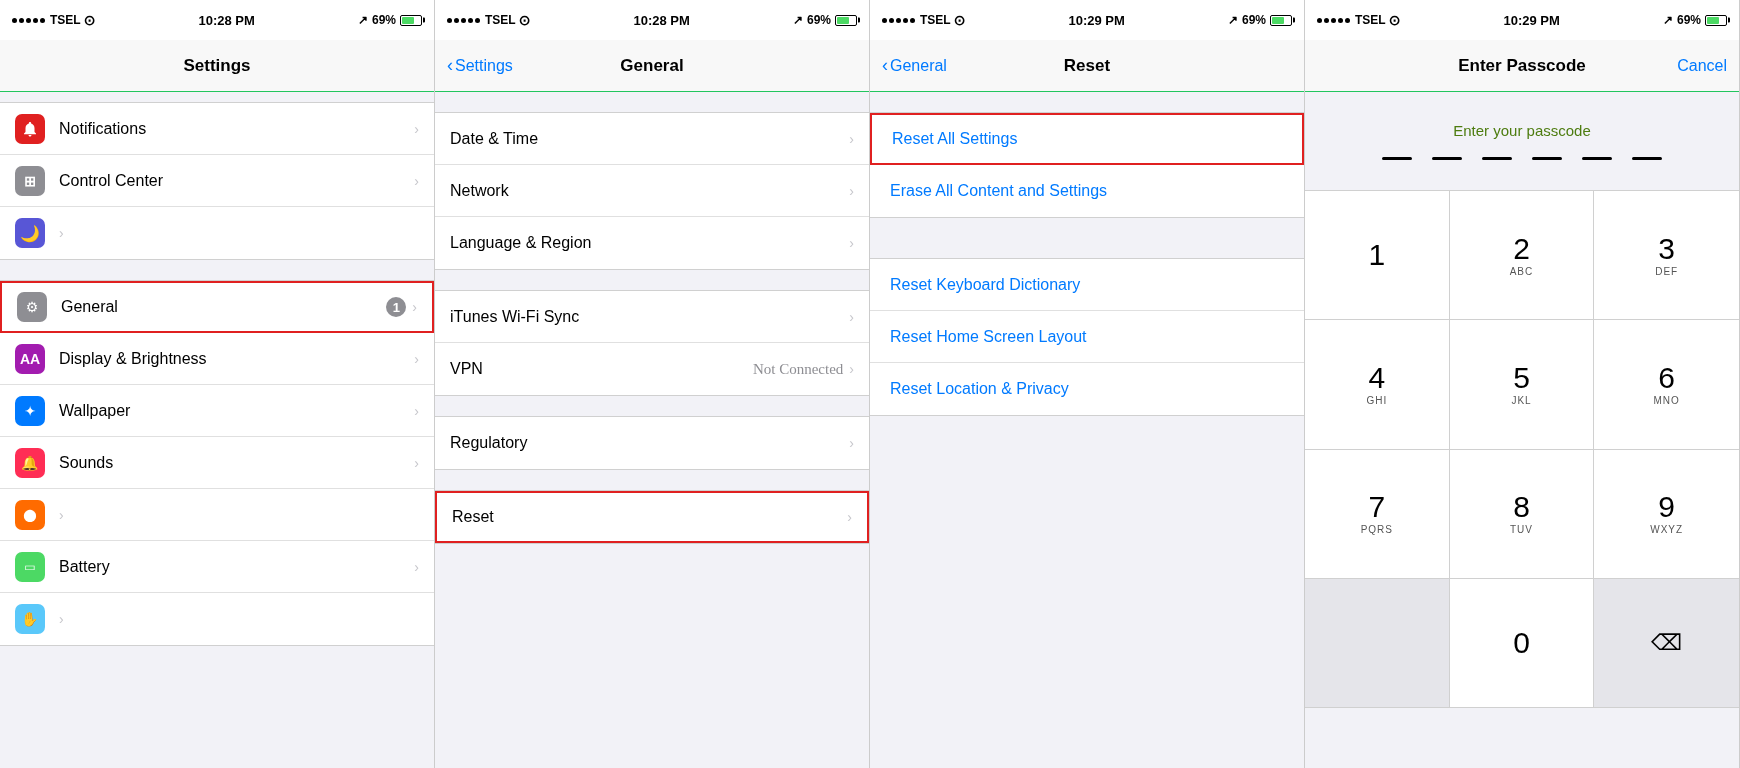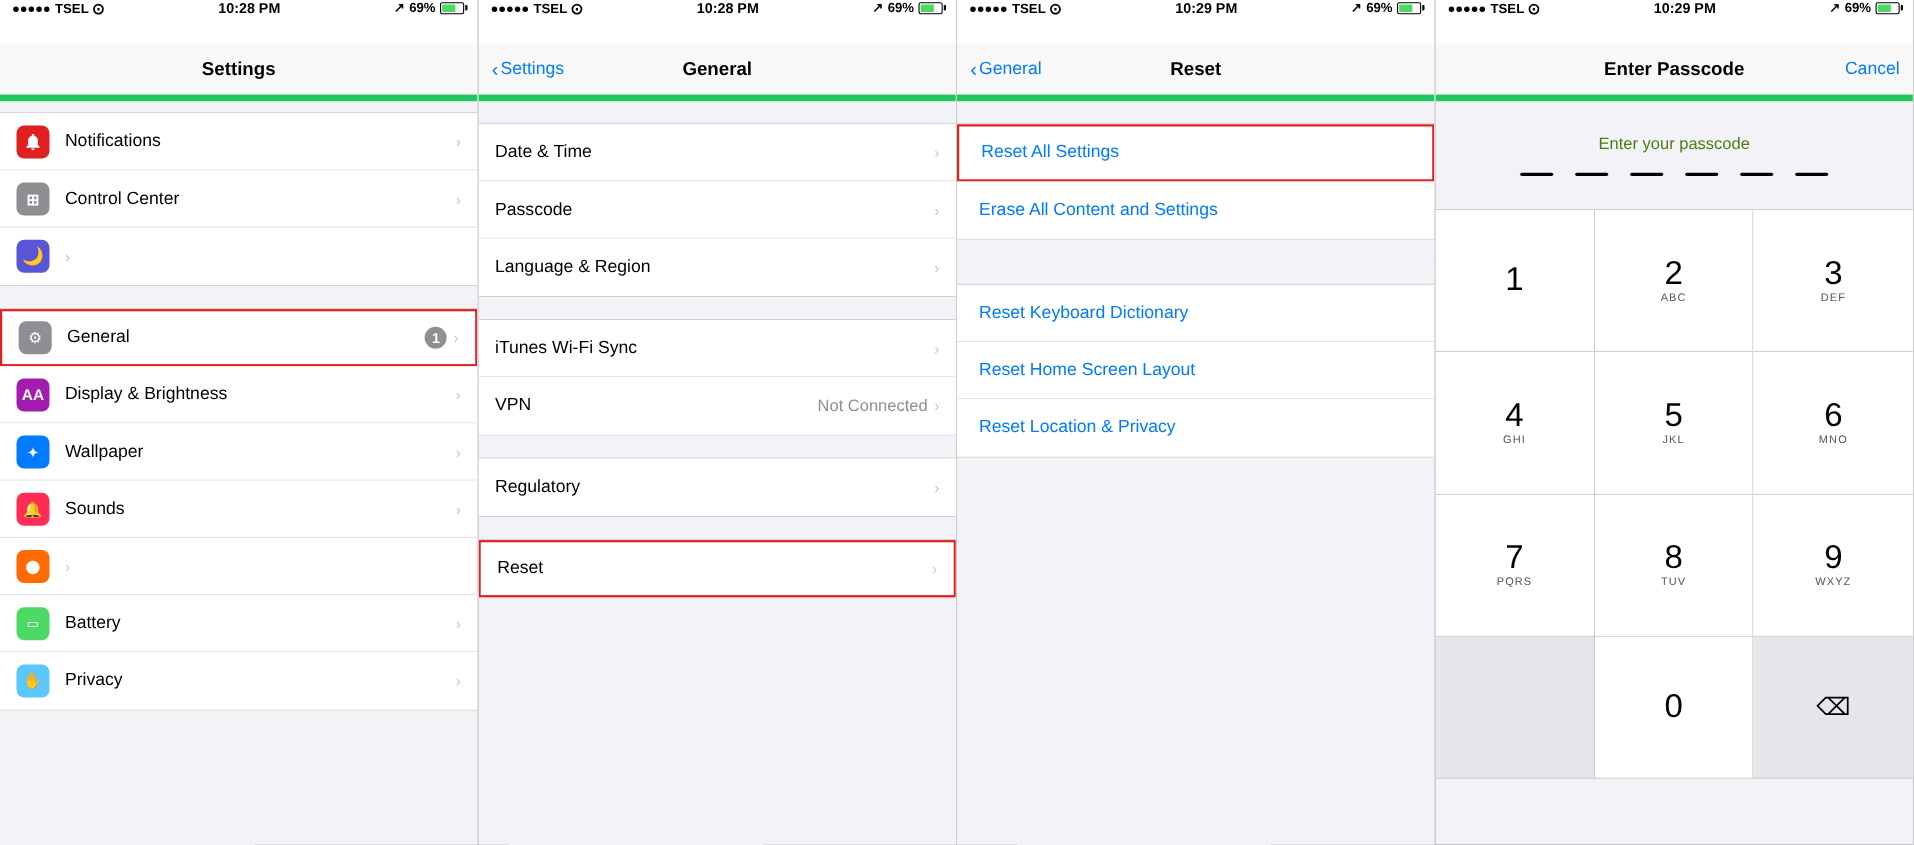--- a/index.html
+++ b/index.html
@@ -19,21 +19,21 @@
       flex-direction: column;
       border-right: 1px solid #ccc;
       position: relative;
       overflow: hidden;
     }
     
     .status-bar {
       background: #fff;
       height: 40px;
       display: flex;
-      align-items: flex-start;
+      align-items: center;
       justify-content: space-between;
       padding: 0 12px;
       font-size: 13px;
       font-weight: 600;
       flex-shrink: 0;
     }
     .status-left { display: flex; align-items: center; gap: 3px; }
     .status-dots { display: flex; gap: 2px; }
     .status-dot { width: 5px; height: 5px; background: #000; border-radius: 50%; }
     .status-carrier { font-size: 12px; font-weight: 600; margin-left: 2px; }
@@ -46,21 +46,21 @@
     }
     .battery-icon::after {
       content: ''; position: absolute; right: -4px; top: 50%; transform: translateY(-50%);
       width: 2px; height: 5px; background: #000; border-radius: 0 1px 1px 0;
     }
     .battery-fill { height: 100%; background: #4cd964; border-radius: 1px; width: 69%; }
 
     
     .nav-bar {
       background: #f8f8f8;
-      border-bottom: 6px solid #22c55e;
+      border-bottom: 1px solid #22c55e;
       height: 52px;
       display: flex;
       align-items: center;
       justify-content: center;
       position: relative;
       flex-shrink: 0;
     }
     .nav-title { font-size: 17px; font-weight: 700; color: #000; }
     .nav-back {
       position: absolute; left: 12px;
@@ -99,21 +99,21 @@
       display: flex; align-items: center; justify-content: center;
       margin-right: 14px; flex-shrink: 0; font-size: 16px;
     }
     .icon-red { background: #e02020; }
     .icon-gray { background: #8e8e93; }
     .icon-purple { background: #5856d6; }
     .icon-blue { background: #007aff; }
     .icon-pink { background: #ff2d55; }
     .icon-green { background: #4cd964; }
     .item-label { font-size: 16px; color: #000; flex: 1; }
-    .item-value { font-size: 16px; color: #8e8e93; margin-right: 6px; }
+    .item-value { font-size: 16px; color: #8e8e93; margin-right: 6px; font-family: Liberation Serif, serif; }
     .item-badge {
       background: #8e8e93; color: #fff; border-radius: 10px;
       font-size: 13px; font-weight: 600;
       min-width: 20px; height: 20px;
       display: flex; align-items: center; justify-content: center;
       padding: 0 6px; margin-right: 6px;
     }
     .chevron { color: #c7c7cc; font-size: 14px; }
 
     
@@ -248,21 +248,20 @@
         <div class="item-icon" style="background:#ff6b00; color:white; font-size:12px;">⬤</div>
         <span class="chevron">›</span>
       </div>
       <div class="settings-item">
         <div class="item-icon icon-green" style="color:white; font-size:12px;">▭</div>
         <span class="item-label">Battery</span>
         <span class="chevron">›</span>
       </div>
       <div class="settings-item">
         <div class="item-icon" style="background:#5ac8fa; color:white; font-size:14px;">✋</div>
-        <span class="item-label">Privacy</span>
         <span class="chevron">›</span>
       </div>
     </div>
   </div>
 </div>
 
 <div class="phone-panel">
   <div class="status-bar">
     <div class="status-left">
       <div class="status-dots">
@@ -294,21 +293,21 @@
   </div>
 
   <div class="settings-list general-items">
     <div class="section-gap-small" style="height:20px;"></div>
     <div class="settings-group">
       <div class="settings-item">
         <span class="item-label">Date &amp; Time</span>
         <span class="chevron">›</span>
       </div>
       <div class="settings-item">
-        <span class="item-label">Passcode</span>
+        <span class="item-label">Network</span>
         <span class="chevron">›</span>
       </div>
       <div class="settings-item">
         <span class="item-label">Language &amp; Region</span>
         <span class="chevron">›</span>
       </div>
     </div>
     <div class="section-gap-small" style="height:20px;"></div>
     <div class="settings-group">
       <div class="settings-item">

